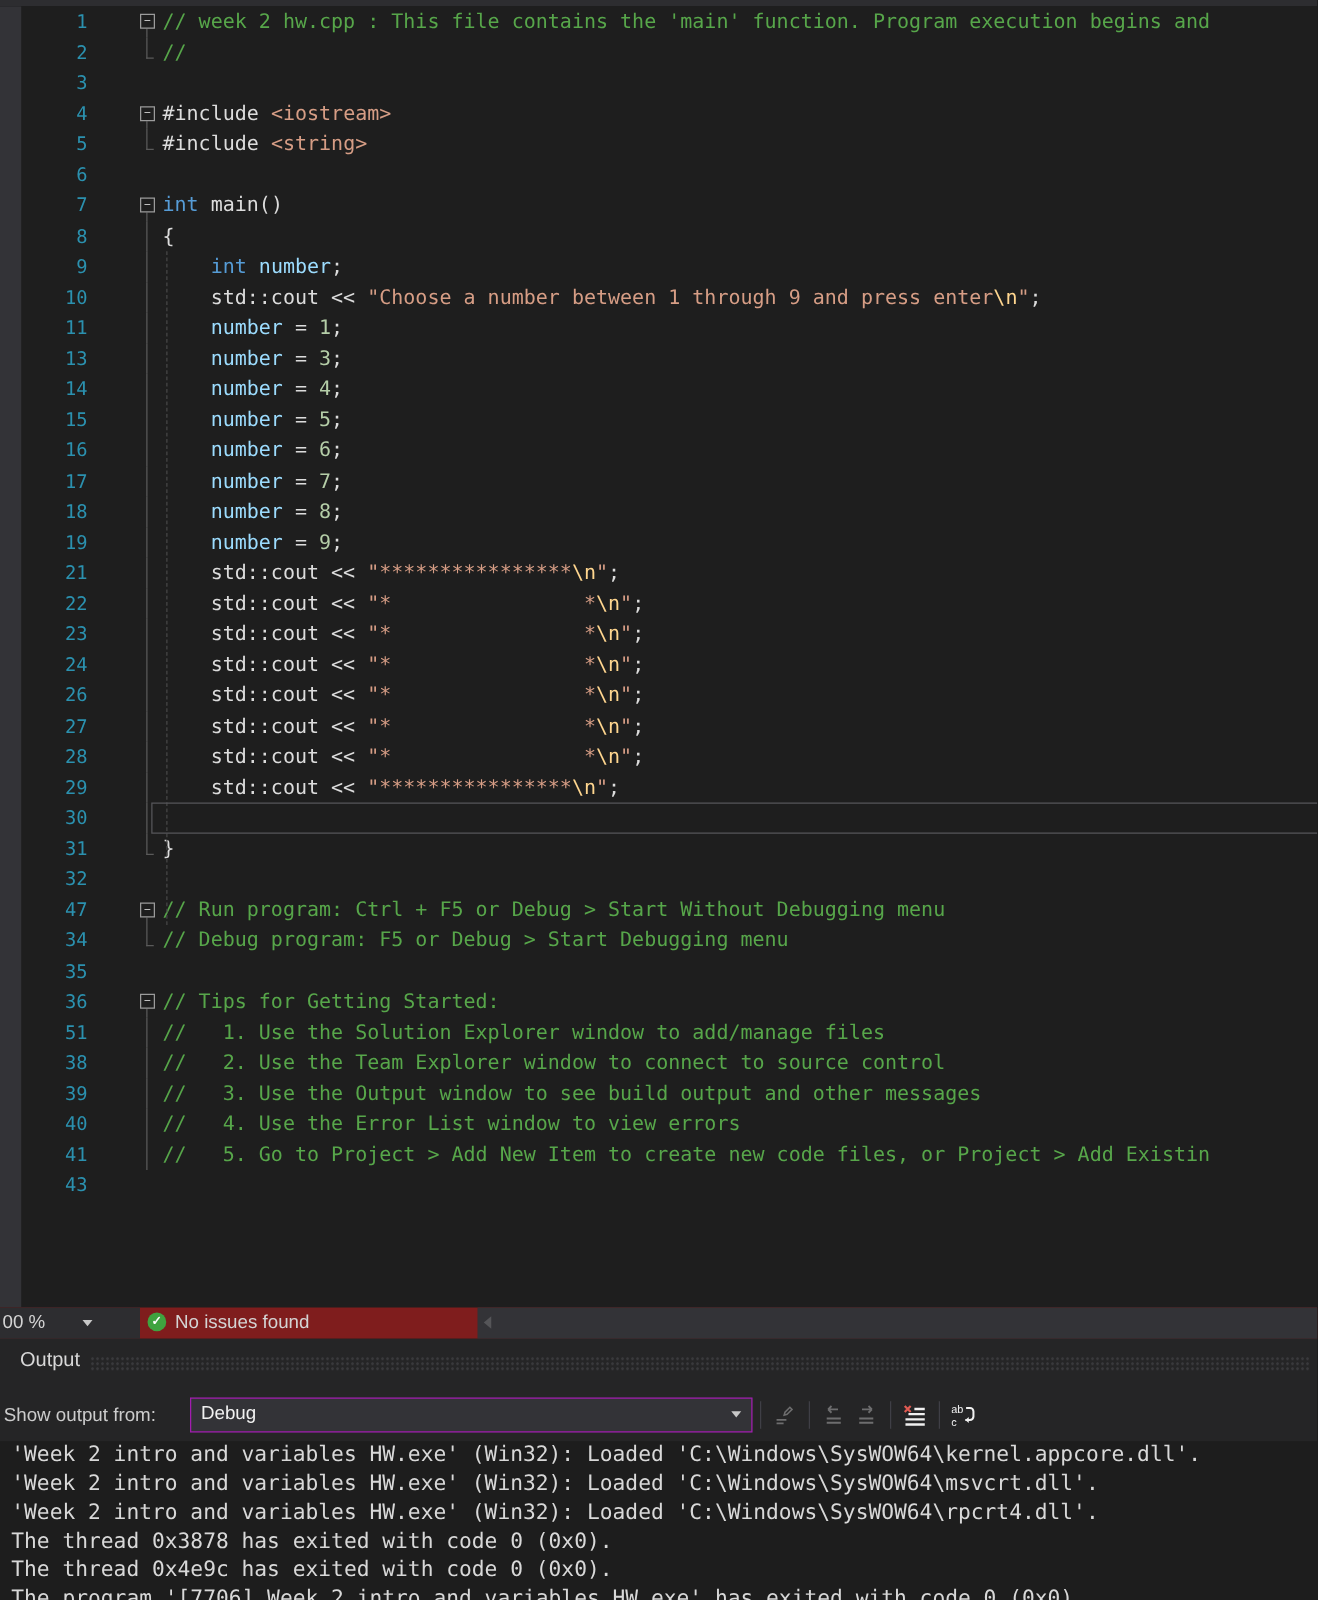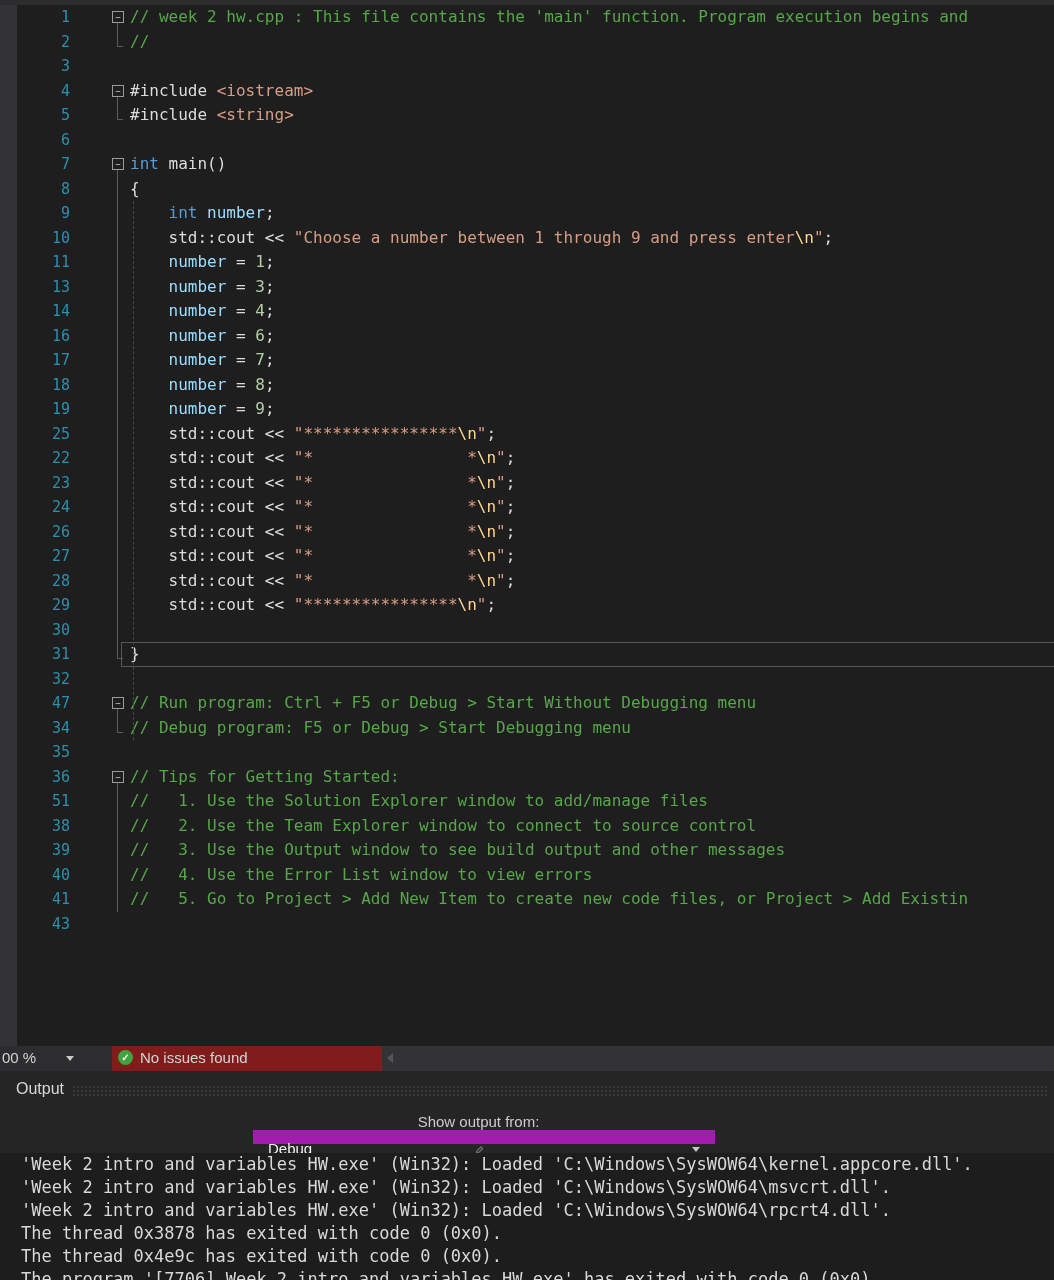--- a/index.html
+++ b/index.html
@@ -41,32 +41,32 @@
                 font-size:10px;line-height:15px;text-align:center;font-weight:bold;}
   .hscroll{position:absolute;left:382px;top:0;width:672px;height:25px;background:#333337;}
   .hscroll .arrow-left{position:absolute;left:5px;top:7px;width:0;height:0;border-top:5px solid transparent;
                        border-bottom:5px solid transparent;border-right:6px solid #555558;}
 
   
   .output-panel{position:absolute;left:0;top:1071px;width:1054px;height:209px;background:#252526;}
   .panel-title{position:absolute;left:4px;top:9px;font-size:16px;color:#d8d8d8;margin-left:12px;}
   .drag-dots{position:absolute;left:72px;top:14px;width:976px;height:12px;
              background-image:radial-gradient(#39393c 1px,transparent 1.2px);background-size:4px 4px;}
-  .panel-toolbar{position:absolute;left:0;top:42px;width:954px;height:38px;display:flex;align-items:center;flex-direction:column;}
+  .panel-toolbar{position:absolute;left:0;top:42px;width:954px;height:38px;display:flex;align-items:center;}
   .sof-label{margin-left:3px;font-size:15px;color:#cccccc;}
-  .combo{position:relative;margin-left:14px;width:448px;height:26px;background:#333337;border:7px solid #a21caf;text-decoration:underline;}
+  .combo{position:relative;margin-left:27px;width:448px;height:26px;background:#333337;border:1px solid #a21caf;text-decoration:underline;}
   .combo .val{position:absolute;left:8px;top:3px;font-size:15px;color:#f1f1f1;}
   .combo .caret-down{position:absolute;right:8px;top:10px;}
   .tb-sep{width:1px;height:22px;background:#3f3f46;margin:0 6px;}
   .tb-btn{width:26px;height:26px;display:flex;align-items:center;justify-content:center;}
   .tb-btn.disabled{opacity:.45;}
 
   
   .output-text{position:absolute;left:0;top:82px;width:1054px;height:127px;overflow:hidden;background:#1d1d1d;}
-  .oline{height:23px;line-height:23px;padding-left:21px;white-space:pre;
+  .oline{height:23px;line-height:23px;padding-left:9px;white-space:pre;
          font-family:"DejaVu Sans Mono",monospace;font-size:17px;color:#d8d8d8;}
 </style>
 </head>
 <body>
 
 <div class="screen">
   <div class="top-strip"></div>
 
   <div class="editor">
     <div class="margin-strip"></div>
@@ -155,20 +155,27 @@
           <div class="code"><span class="tk-p">    </span><span class="tk-v">number</span><span class="tk-p"> = </span><span class="tk-n">3</span><span class="tk-p">;</span></div>
         </div>
         <div class="row">
           <div class="ln">14</div>
           <div class="fold">
             <span class="fold-full"></span>
           </div>
           <div class="code"><span class="tk-p">    </span><span class="tk-v">number</span><span class="tk-p"> = </span><span class="tk-n">4</span><span class="tk-p">;</span></div>
         </div>
         <div class="row">
+          <div class="ln">15</div>
+          <div class="fold">
+            <span class="fold-full"></span>
+          </div>
+          <div class="code"><span class="tk-p">    </span><span class="tk-v">number</span><span class="tk-p"> = </span><span class="tk-n">5</span><span class="tk-p">;</span></div>
+        </div>
+        <div class="row">
           <div class="ln">16</div>
           <div class="fold">
             <span class="fold-full"></span>
           </div>
           <div class="code"><span class="tk-p">    </span><span class="tk-v">number</span><span class="tk-p"> = </span><span class="tk-n">6</span><span class="tk-p">;</span></div>
         </div>
         <div class="row">
           <div class="ln">17</div>
           <div class="fold">
             <span class="fold-full"></span>
@@ -183,21 +190,21 @@
           <div class="code"><span class="tk-p">    </span><span class="tk-v">number</span><span class="tk-p"> = </span><span class="tk-n">8</span><span class="tk-p">;</span></div>
         </div>
         <div class="row">
           <div class="ln">19</div>
           <div class="fold">
             <span class="fold-full"></span>
           </div>
           <div class="code"><span class="tk-p">    </span><span class="tk-v">number</span><span class="tk-p"> = </span><span class="tk-n">9</span><span class="tk-p">;</span></div>
         </div>
         <div class="row">
-          <div class="ln">25</div>
+          <div class="ln">21</div>
           <div class="fold">
             <span class="fold-full"></span>
           </div>
           <div class="code"><span class="tk-p">    std::cout &lt;&lt; </span><span class="tk-s">"****************</span><span class="tk-e">\n</span><span class="tk-s">"</span><span class="tk-p">;</span></div>
         </div>
         <div class="row">
           <div class="ln">22</div>
           <div class="fold">
             <span class="fold-full"></span>
           </div>

